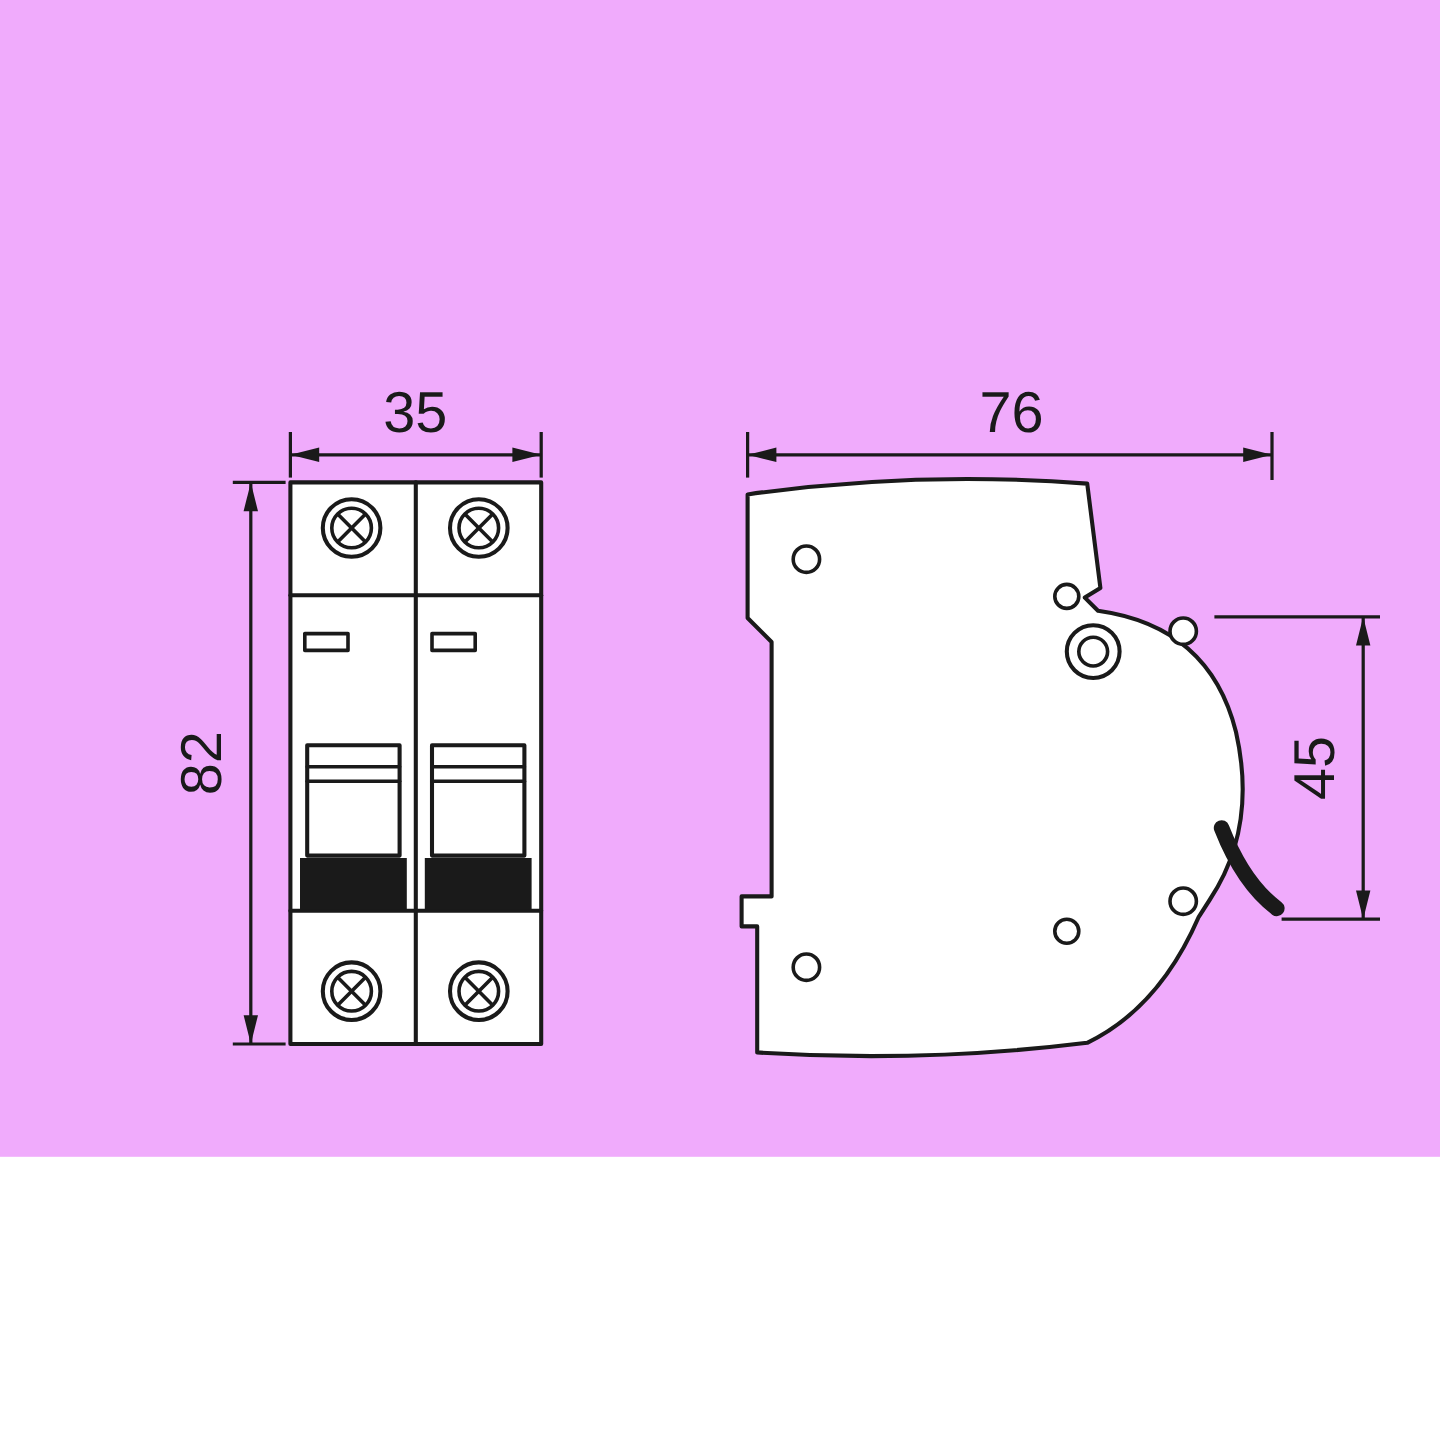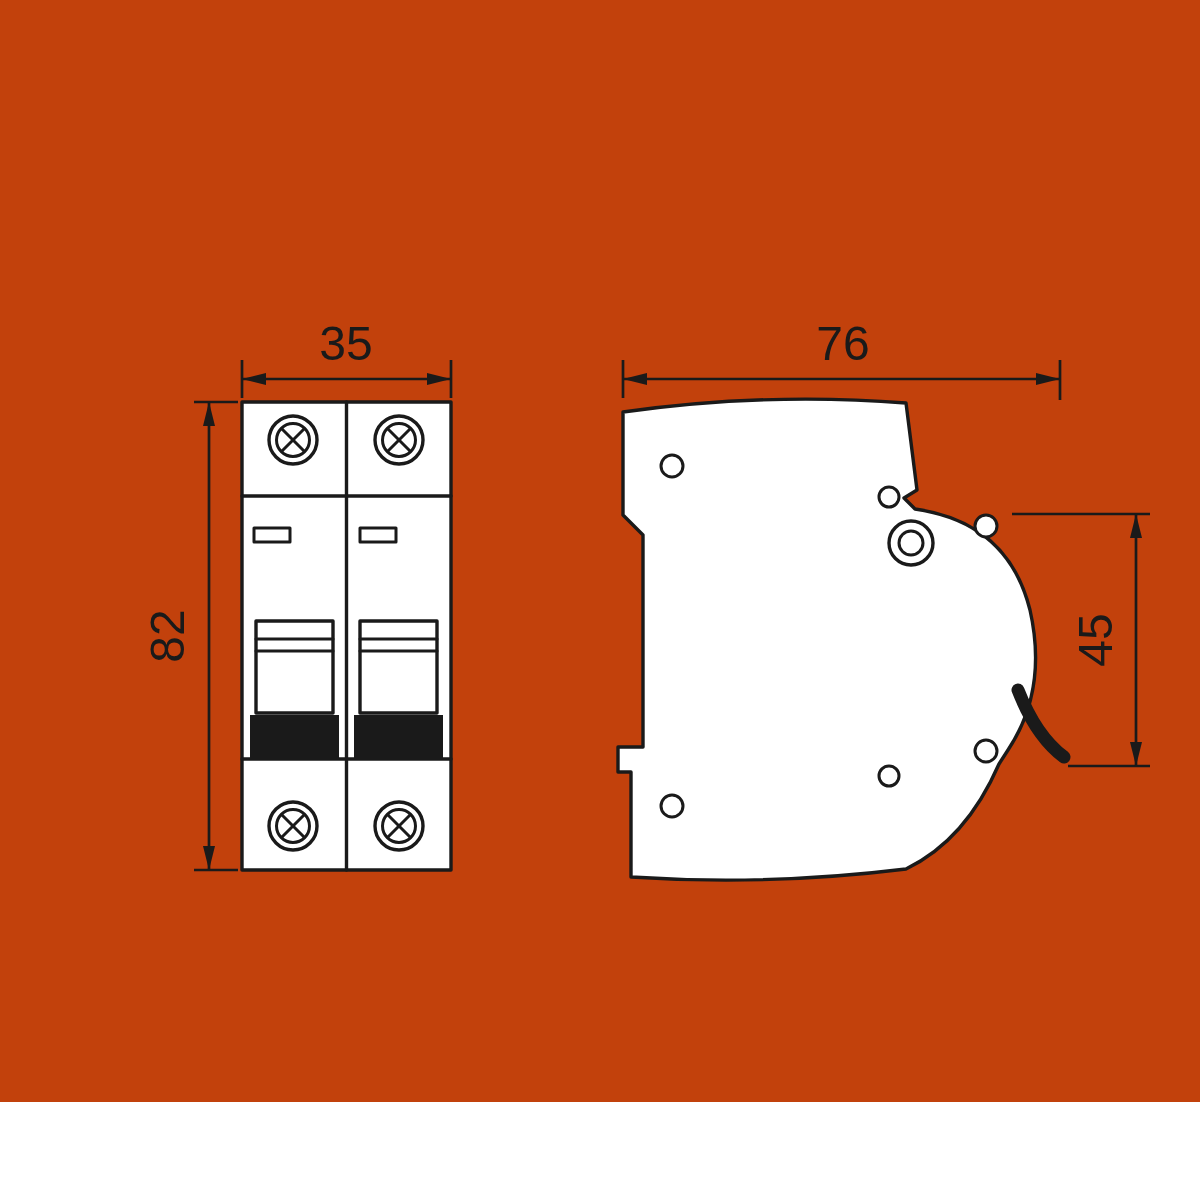--- a/index.html
+++ b/index.html
@@ -1,18 +1,18 @@
 <!DOCTYPE html>
 <html><head>
 <meta charset="utf-8">
 <style>
   * { box-sizing: border-box; }
   html, body { margin: 0; padding: 0; }
   body { width: 1200px; height: 1200px; background: #ffffff; overflow: hidden; }
-  .canvas { width: 1200px; height: 1102px; background: #c2410c; position: relative; }
+  .canvas { width: 1200px; height: 964px; background: #f0abfc; position: relative; }
   svg { display: block; }
   .stroke { fill: none; stroke: #1a1a1a; stroke-width: 3.4; stroke-linecap: round; stroke-linejoin: round; }
   .stroke-thin { fill: none; stroke: #1a1a1a; stroke-width: 3; stroke-linecap: round; stroke-linejoin: round; }
   .white-fill { fill: #ffffff; }
   .solid { fill: #1a1a1a; stroke: none; }
   .dim-line { fill: none; stroke: #1a1a1a; stroke-width: 2.7; }
   .dim-label {
     font-family: "Liberation Sans", "DejaVu Sans", sans-serif;
     font-size: 48px;
     fill: #1a1a1a;

